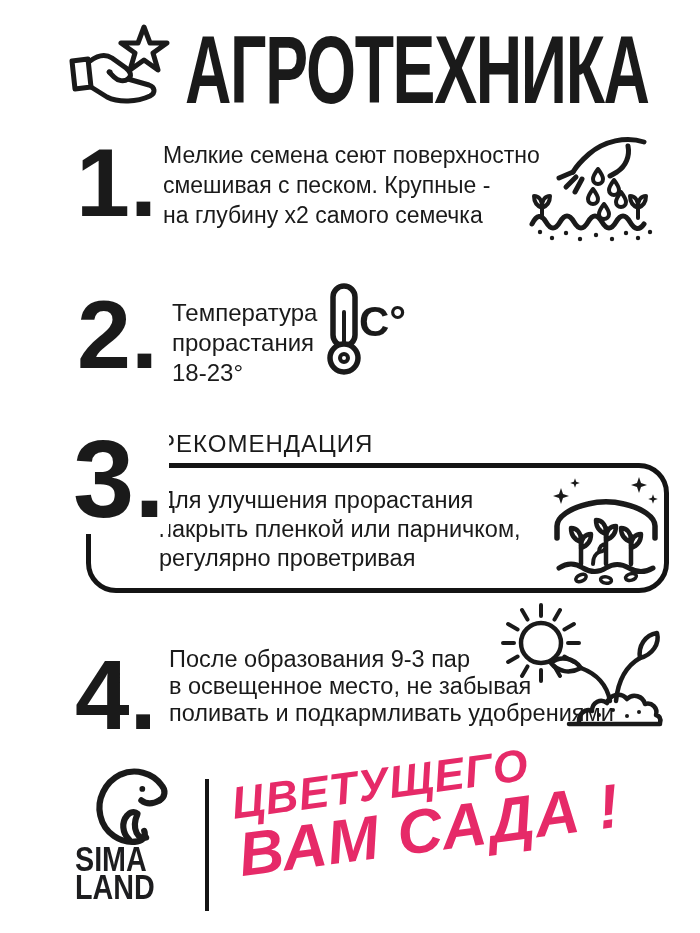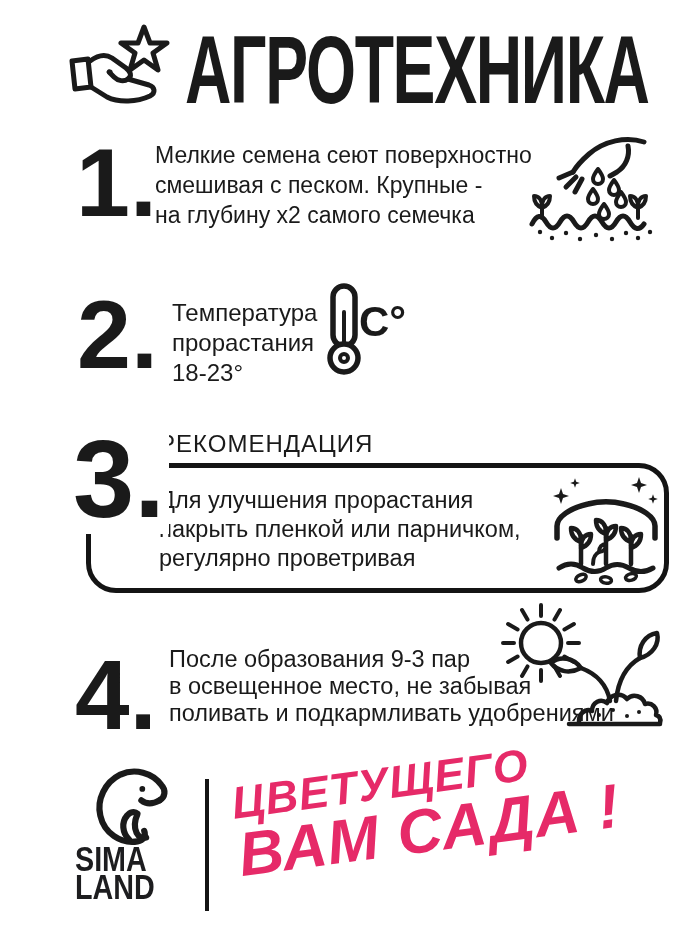--- a/index.html
+++ b/index.html
@@ -21,21 +21,21 @@
 
   
   .num{font-weight:bold;line-height:1;white-space:nowrap;}
   .n1{left:47px;top:134px;font-size:97px;}
   .n2{left:48px;top:286px;font-size:97px;}
   .n3{left:44px;top:424px;font-size:110px;background:#fff;z-index:3;padding-right:4px;}
   .n4{left:46px;top:646px;font-size:98px;}
 
   
   .txt div{white-space:nowrap;}
-  .t1{left:126px;top:140px;font-size:23px;line-height:30px;}
+  .t1{left:134px;top:140px;font-size:23px;line-height:30px;}
   .t2{left:143px;top:298px;font-size:24px;line-height:30px;}
   .t3{left:130px;top:486px;font-size:23.5px;line-height:29px;z-index:2;}
   .t4{left:140px;top:646px;font-size:23.5px;line-height:27px;}
 
   .i1{left:497px;top:132px;}
   .thermo{left:292px;top:282px;}
   .cdeg{left:330px;top:301px;font-size:42px;font-weight:bold;line-height:1;}
 
   .rec-label{left:130px;top:430px;font-size:24px;letter-spacing:1px;white-space:nowrap;}
   .rec-box{

